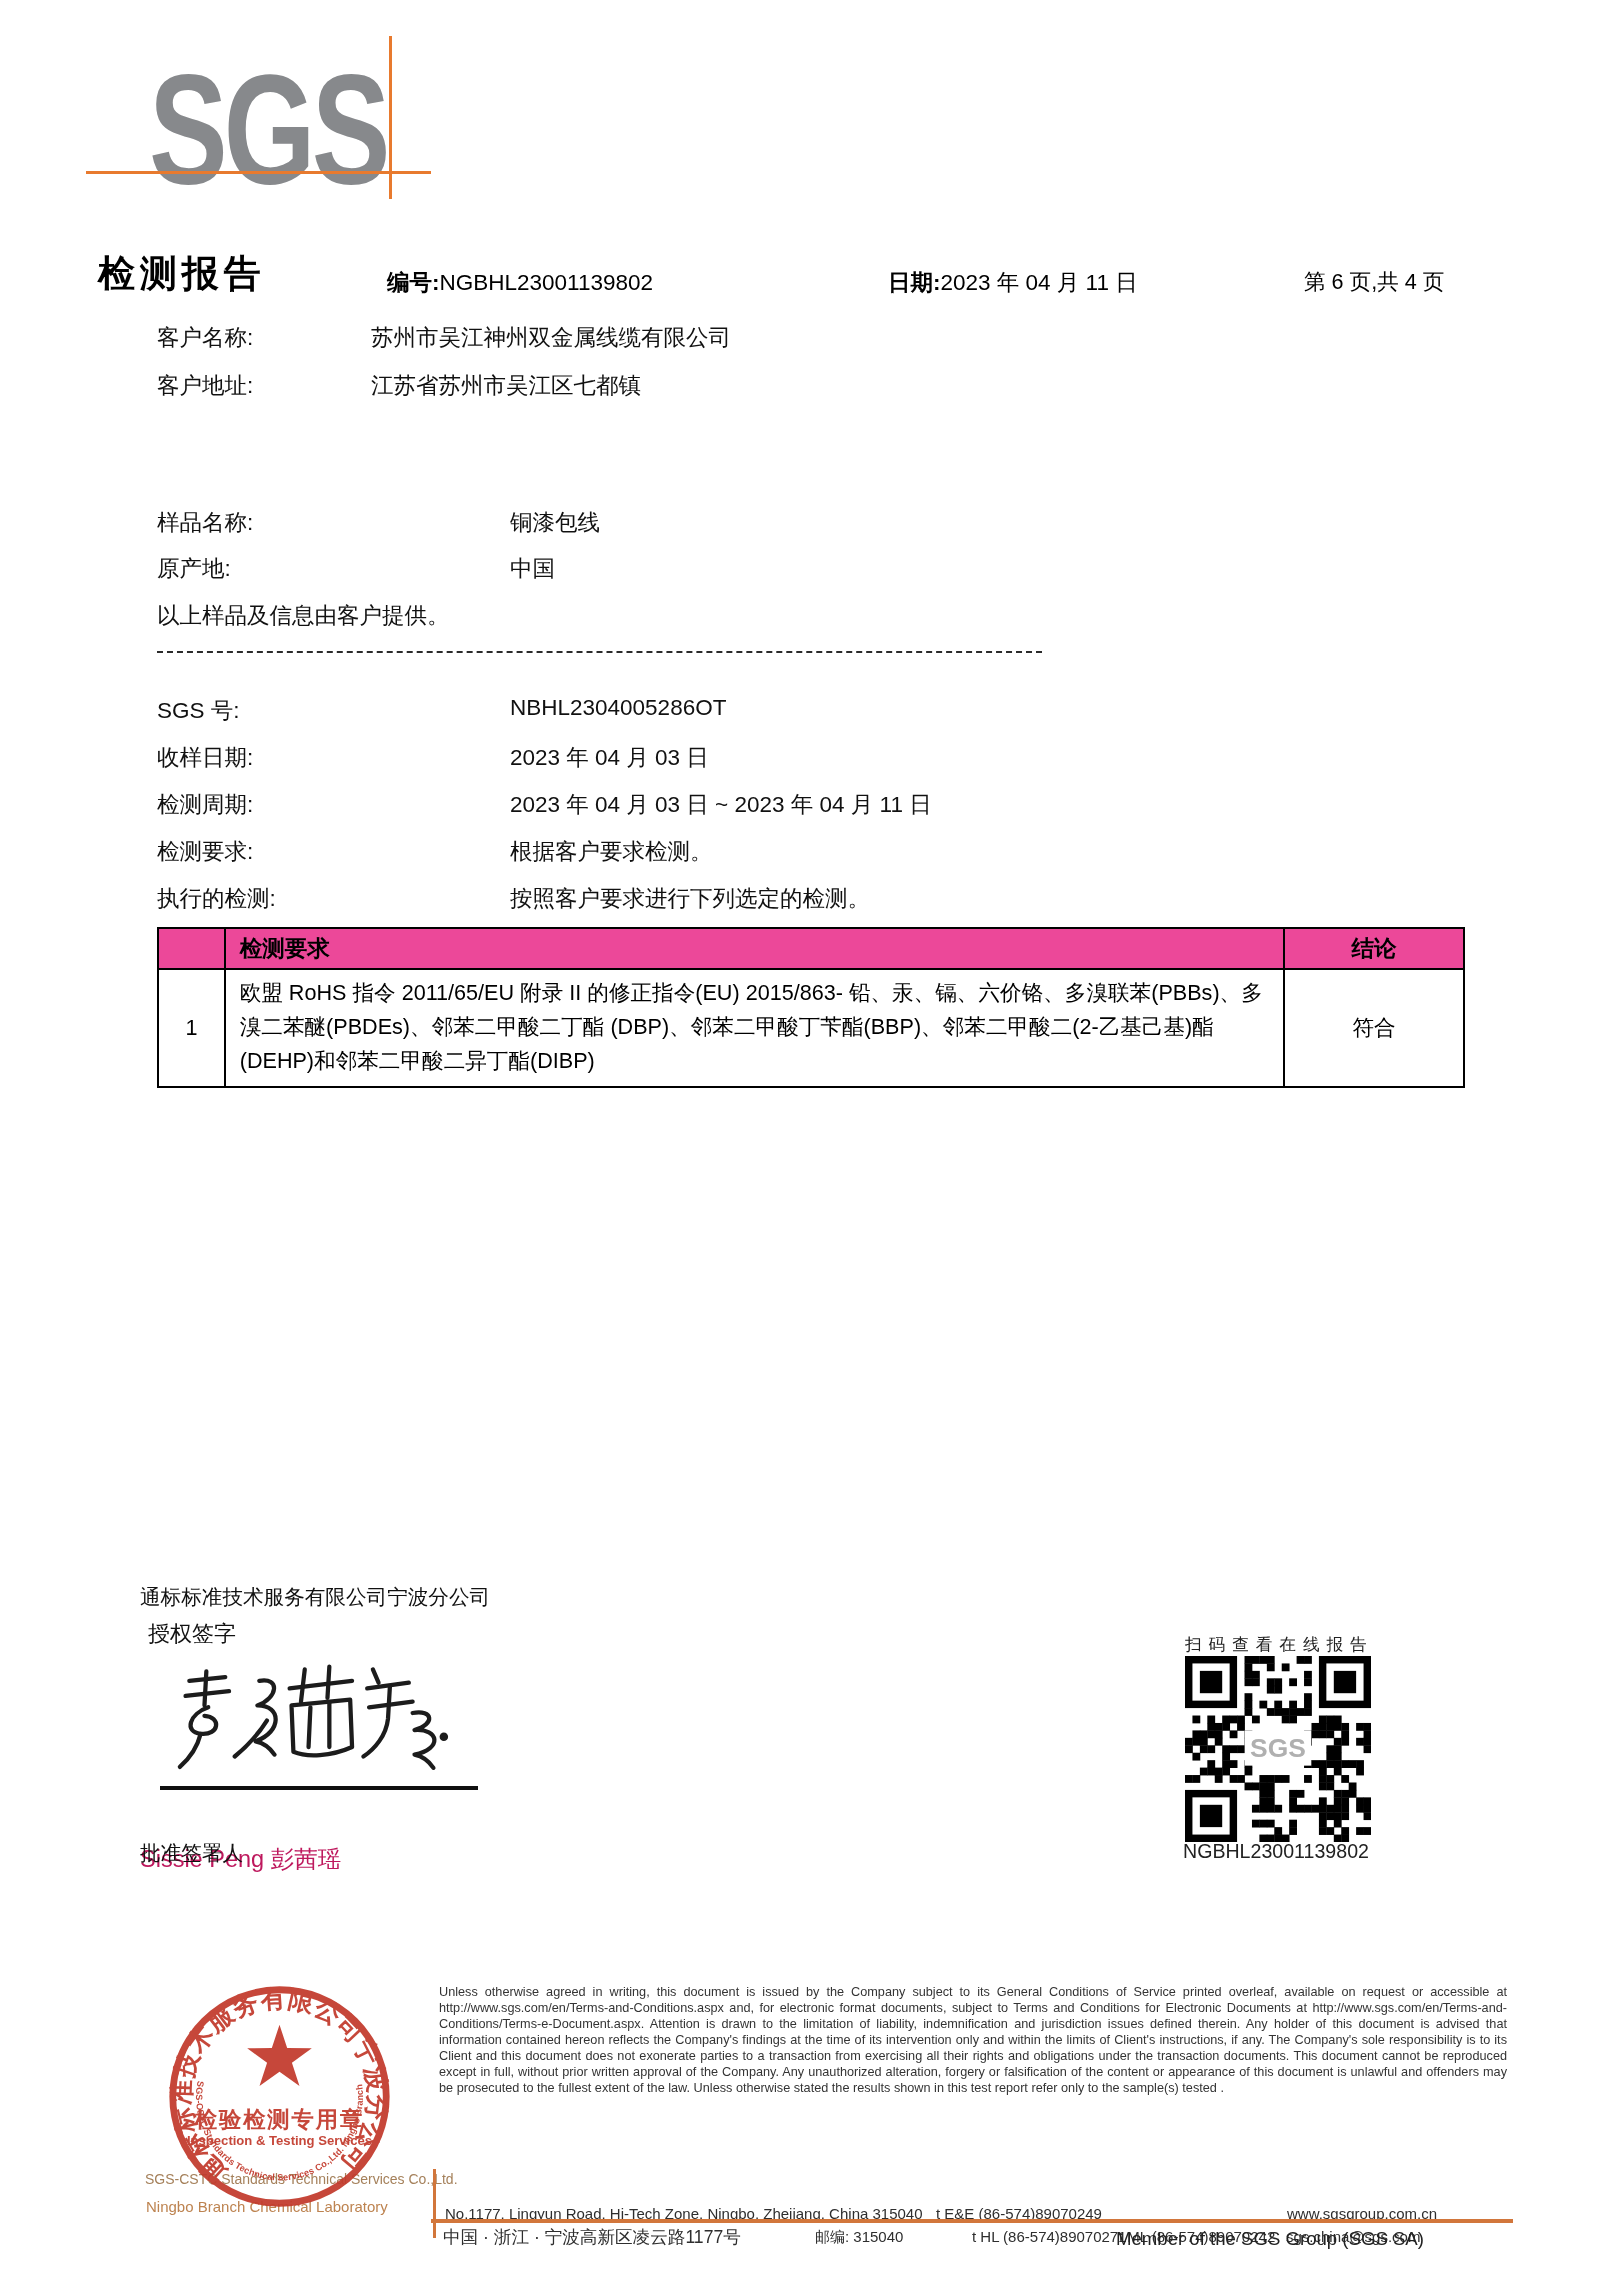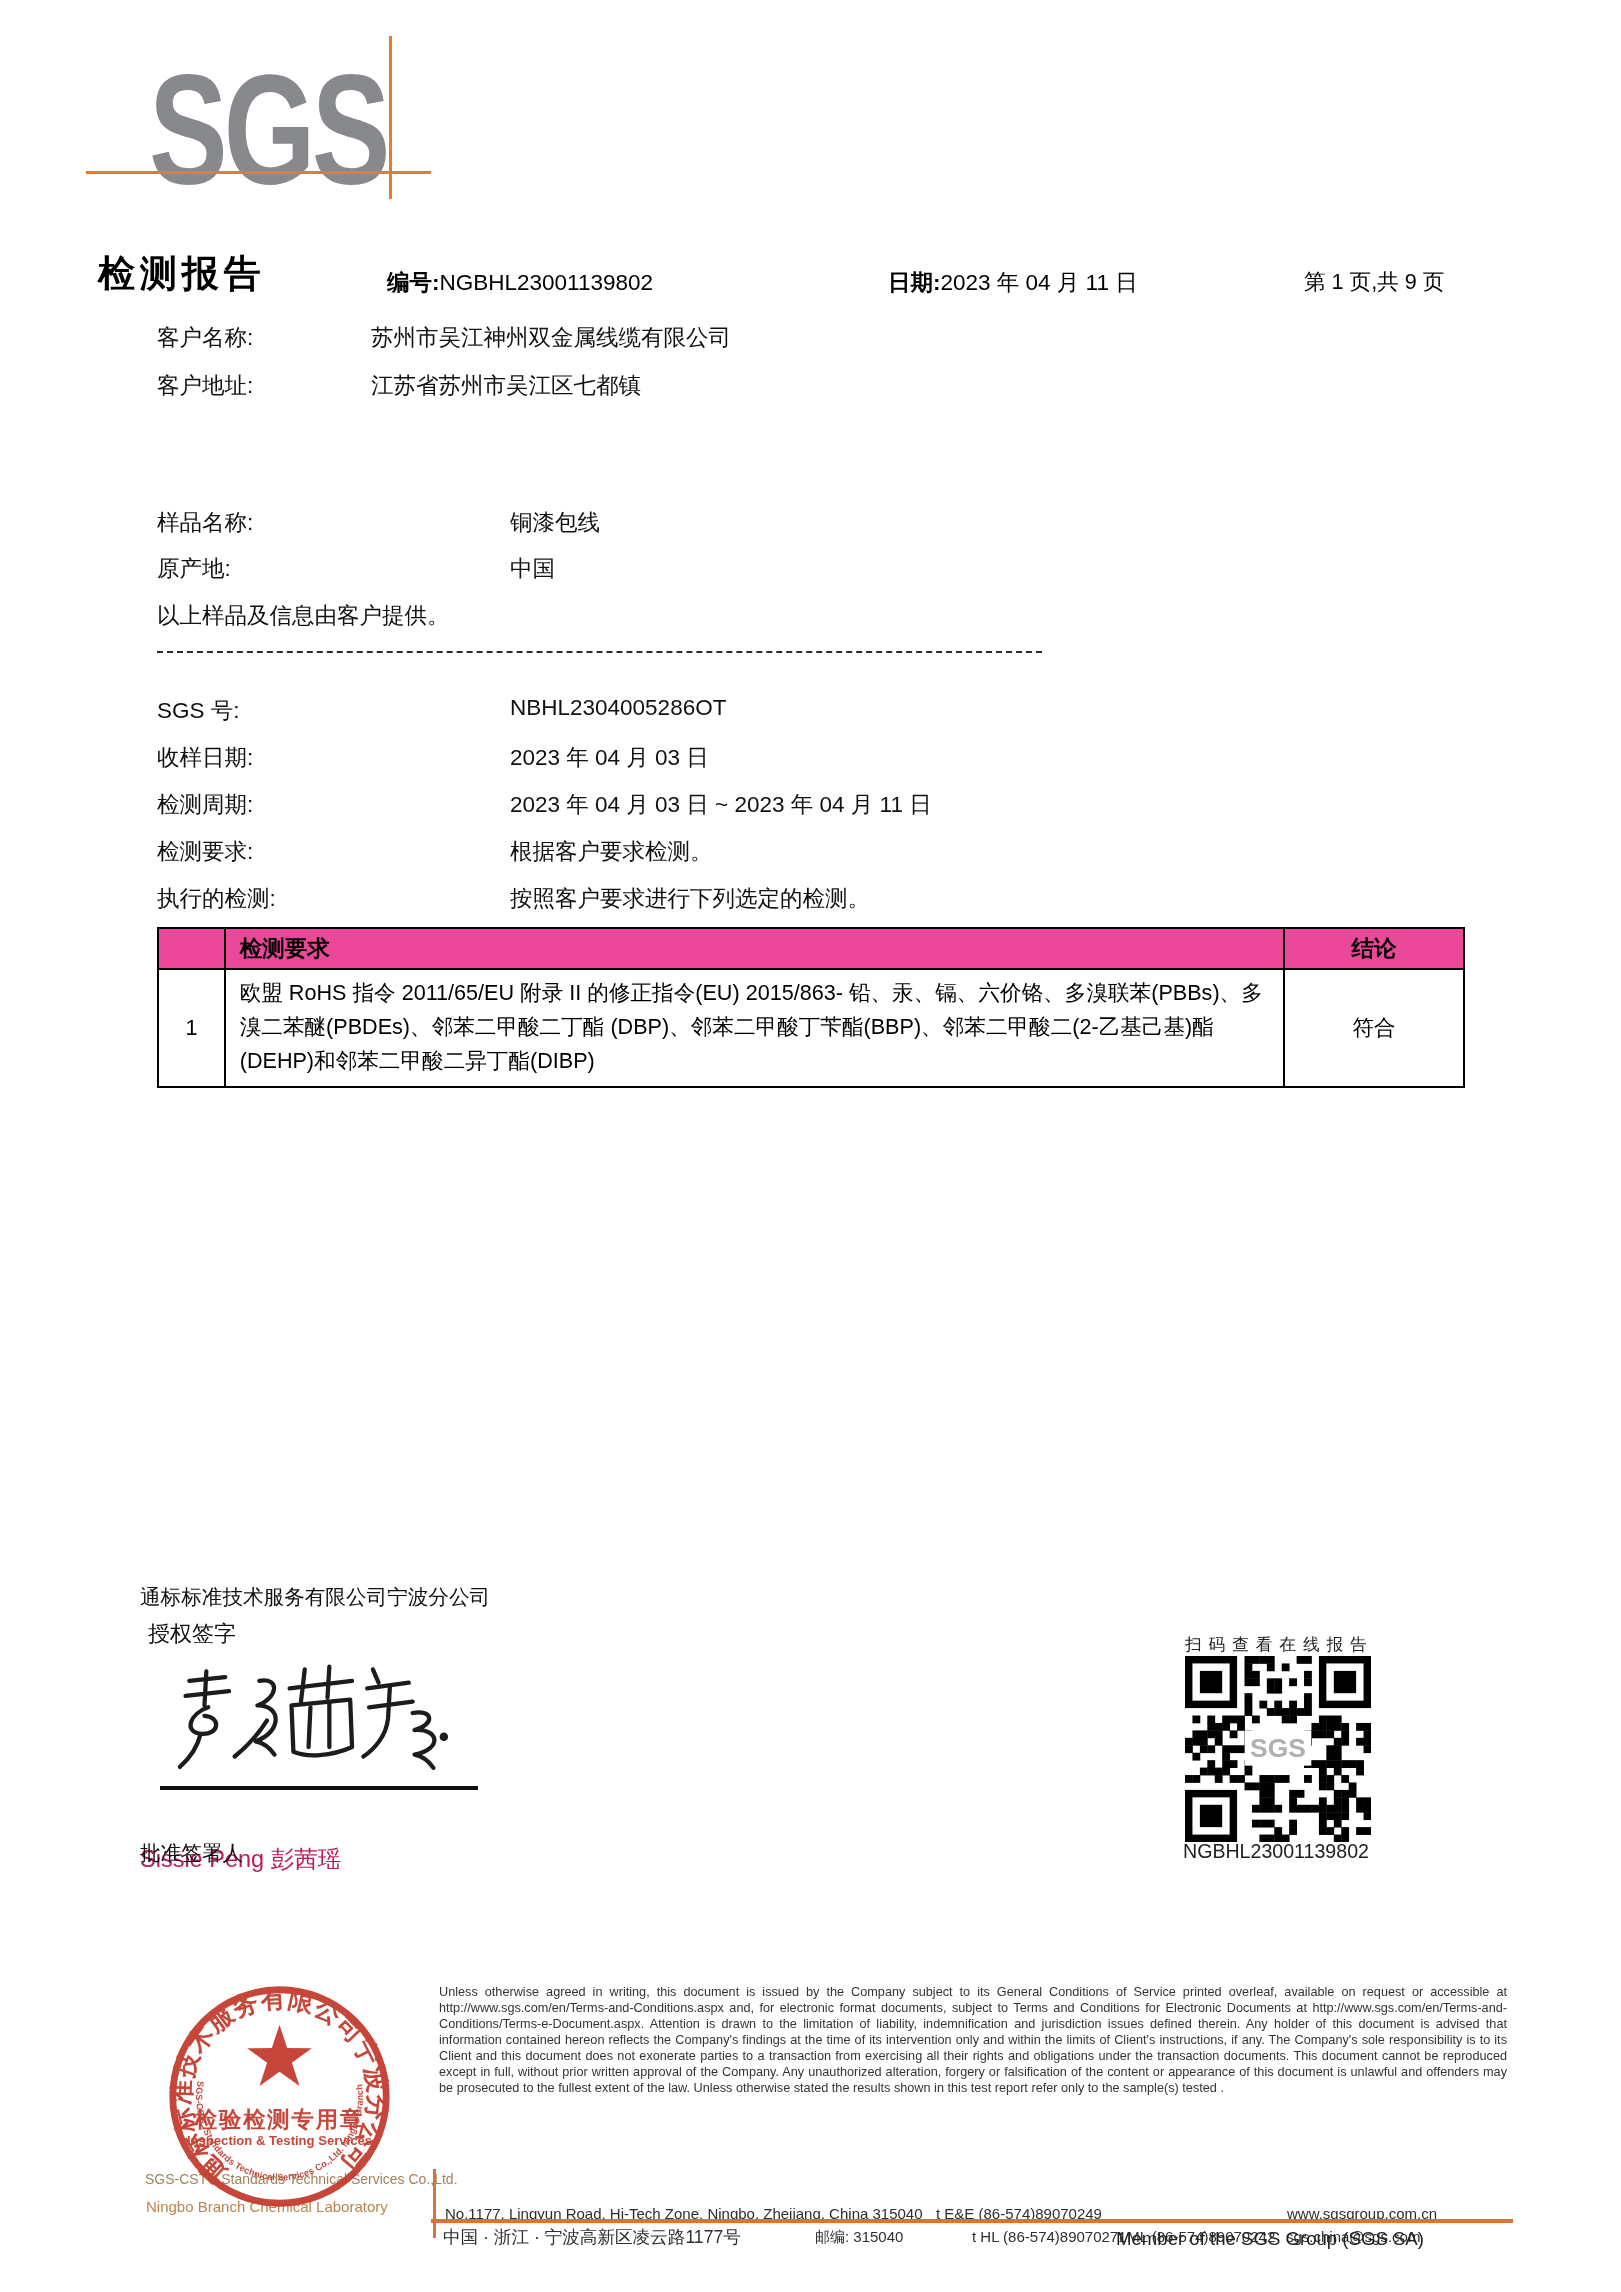--- a/index.html
+++ b/index.html
@@ -82,21 +82,21 @@
     <div class="logo-vline"></div>
   </div>
 
   <div class="title">检测报告</div>
   <div class="hdr-item" style="left:387px">
     <b>编号:</b><span>NGBHL23001139802</span>
   </div>
   <div class="hdr-item" style="left:888px">
     <b>日期:</b><span>2023 年 04 月 11 日</span>
   </div>
-  <div class="hdr-item" style="left:1304px;font-size:21.6px">第 1 页,共 9 页</div>
+  <div class="hdr-item" style="left:1304px;font-size:21.6px">第 6 页,共 4 页</div>
 
   <div class="kv" style="top:322px">
     <span class="k">客户名称:</span>
     <span class="v v-client">苏州市吴江神州双金属线缆有限公司</span>
   </div>
   <div class="kv" style="top:370px">
     <span class="k">客户地址:</span>
     <span class="v v-client">江苏省苏州市吴江区七都镇</span>
   </div>
 

